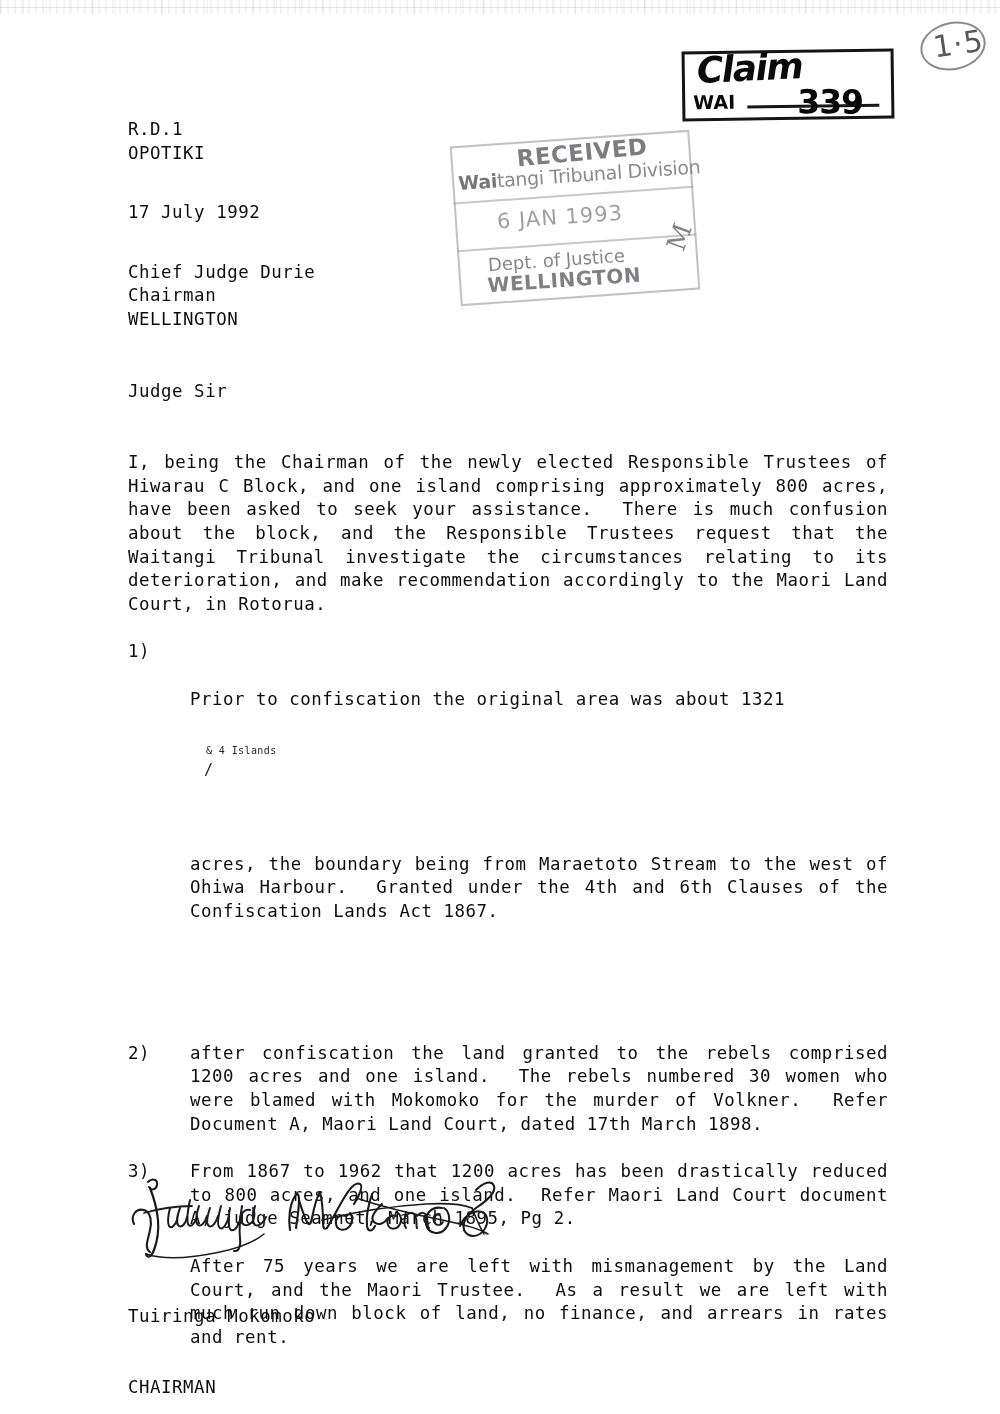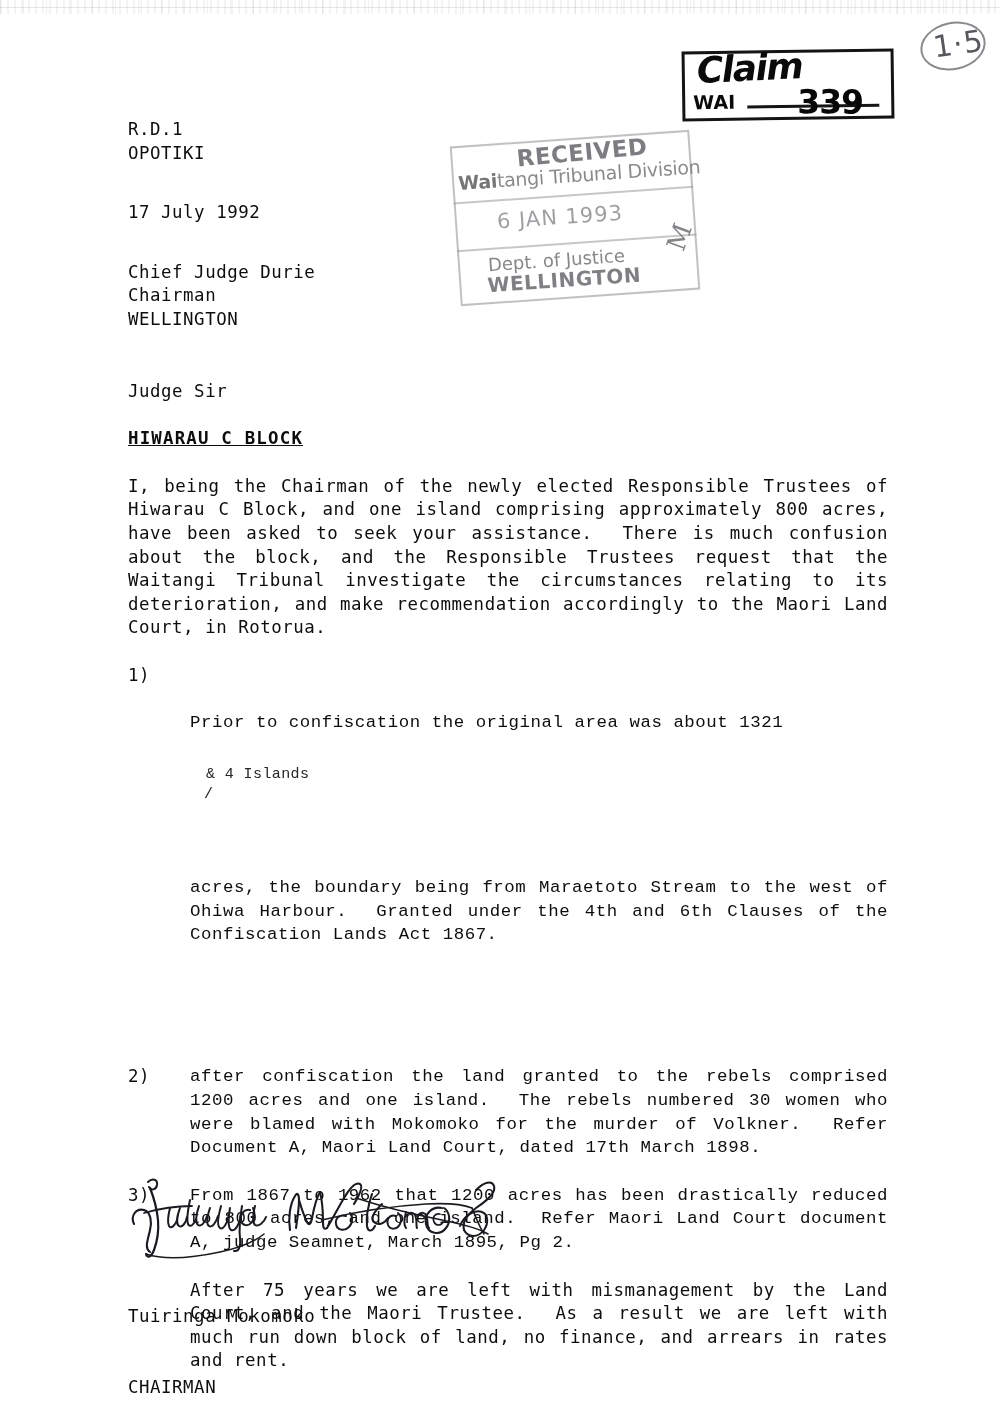--- a/index.html
+++ b/index.html
@@ -218,35 +218,34 @@
   .numitem .marker {
     width: 62px;
     flex: 0 0 62px;
     white-space: pre;
   }
   .numitem .body {
     flex: 1 1 auto;
     text-align: justify;
     white-space: pre-wrap;
     position: relative;
-    font-family: Liberation Mono, monospace;
   }
 
   .indented {
     margin-left: 62px;
     text-align: justify;
     white-space: pre-wrap;
   }
 
   
   .insertion {
     position: absolute;
     left: 16px;
     top: -13px;
-    font-size: 15px;
+    font-size: 10px;
     letter-spacing: 0.4px;
     line-height: 12px;
     color: #25252a;
     white-space: pre;
   }
   .caret {
     position: absolute;
     left: 14px;
     top: 1px;
     font-size: 15px;
@@ -318,21 +317,20 @@
     <div class="blk">Chief Judge Durie</div>
     <div class="blk">Chairman</div>
     <div class="blk">WELLINGTON</div>
 
     <div class="gap-l"></div>
 
     <div class="blk">Judge Sir</div>
 
     <div class="gap-s"></div>
 
-    <div><span class="heading">HIWARAU C BLOCK</span></div>
 
     <div class="gap-s"></div>
 
     <div class="para">I, being the Chairman of the newly elected Responsible Trustees of Hiwarau C Block, and one island comprising approximately 800 acres, have been asked to seek your assistance.  There is much confusion about the block, and the Responsible Trustees request that the Waitangi Tribunal investigate the circumstances relating to its deterioration, and make recommendation accordingly to the Maori Land Court, in Rotorua.</div>
 
     <div class="gap-s"></div>
 
     <div class="numitem">
       <div class="marker">1)</div>
       <div class="body">

